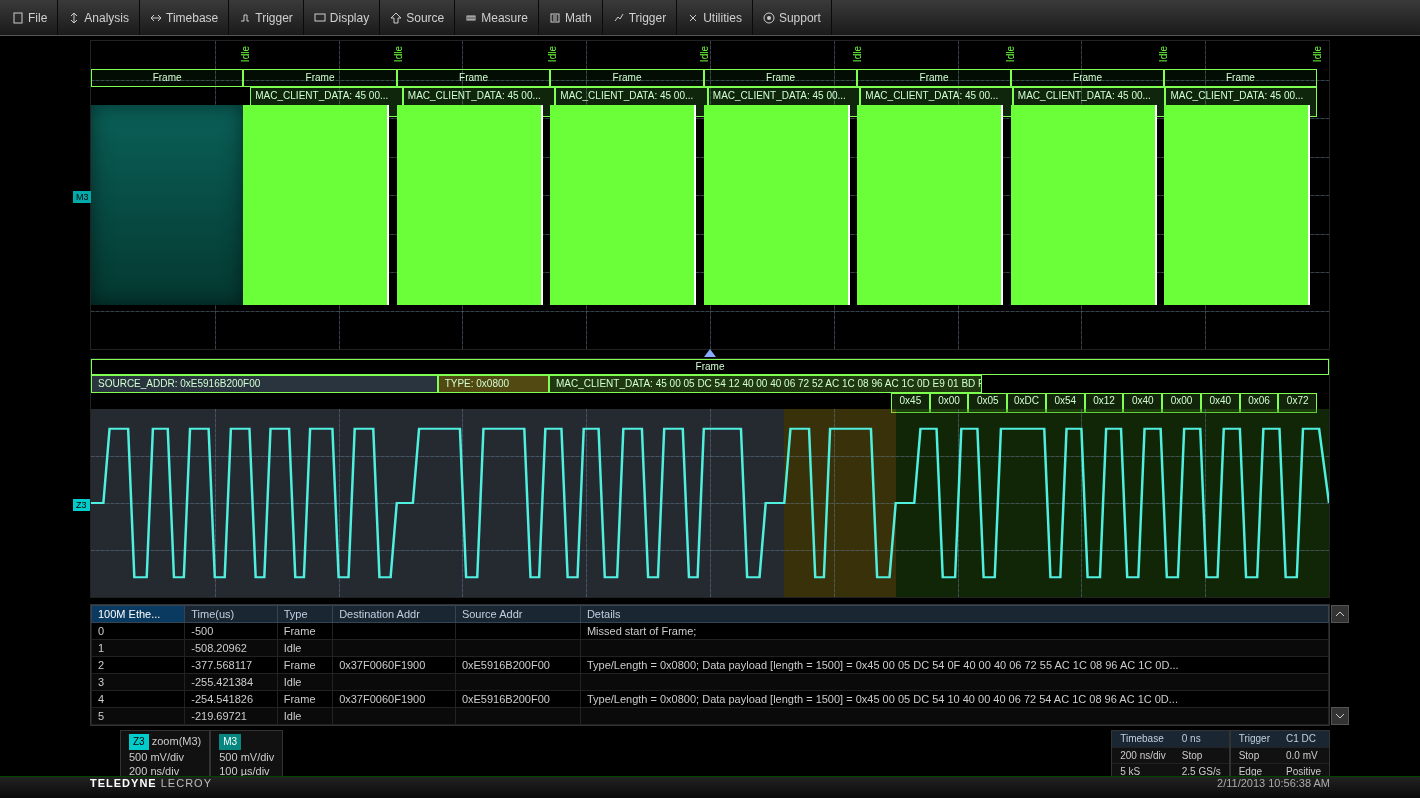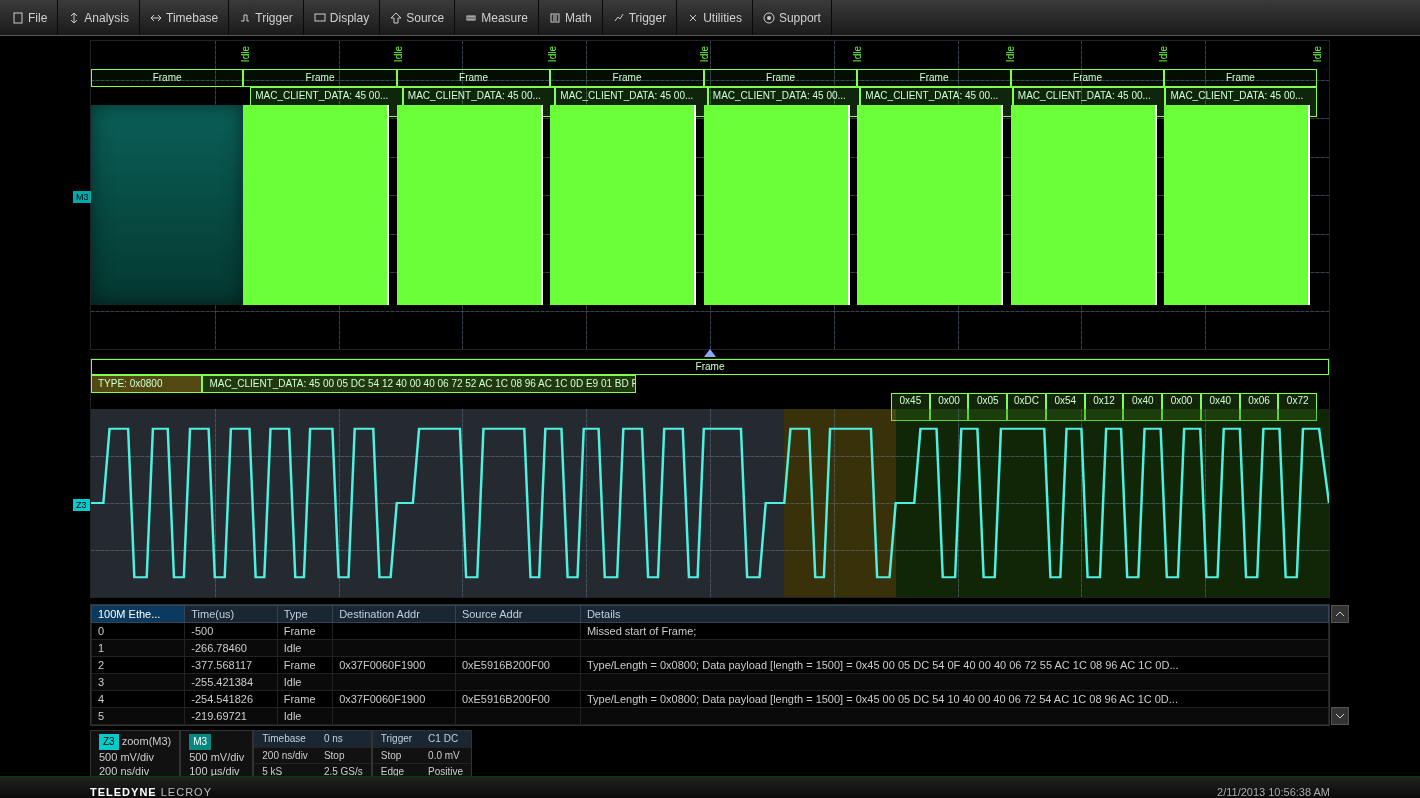--- a/index.html
+++ b/index.html
@@ -23,45 +23,45 @@
 .trigger-mark{position:absolute;bottom:-8px;left:50%;transform:translateX(-50%);width:0;height:0;border-left:6px solid transparent;border-right:6px solid transparent;border-bottom:8px solid #88aaff}
 .m3-label{position:absolute;left:-18px;top:150px;background:#0aa;color:#000;font-size:9px;padding:1px 3px}
 .lower-pane{height:240px;margin:8px 90px 0 90px;position:relative;border:1px solid #222;background:#000}
 .zoom-frame-label{position:absolute;top:0;left:0;right:0;height:16px;border:1px solid #7fff4f;color:#d0ffd0;text-align:center;font-size:10px;line-height:14px}
 .decode-row{position:absolute;top:16px;left:0;right:0;height:18px;display:flex}
 .decode-seg{border:1px solid #7fff4f;color:#d0ffd0;font-size:10px;padding-left:6px;line-height:16px;overflow:hidden;white-space:nowrap}
 .decode-seg.dest{background:rgba(120,150,180,0.35)}
 .decode-seg.src{background:rgba(120,150,180,0.35)}
 .decode-seg.type{background:rgba(180,160,40,0.45)}
 .decode-seg.data{background:rgba(80,140,40,0.4)}
-.byte-row{position:absolute;top:34px;left:800px;right:12px;height:28px;display:flex}
+.byte-row{position:absolute;top:34px;left:800px;right:12px;height:20px;display:flex}
 .byte-seg{border:1px solid #7fff4f;color:#d0ffd0;font-size:10px;text-align:center;line-height:14px;background:rgba(60,120,30,0.3);flex:1}
 .zoom-signal{position:absolute;top:50px;left:0;right:0;bottom:0}
 .zoom-bg{position:absolute;top:0;bottom:0}
 .zoom-bg.grey{background:rgba(120,140,160,0.3)}
 .zoom-bg.yellow{background:rgba(160,140,30,0.35)}
 .zoom-bg.green{background:rgba(50,110,20,0.35)}
 .z3-label{position:absolute;left:-18px;top:140px;background:#0cc;color:#000;font-size:9px;padding:1px 3px}
 .table-area{margin:6px 90px 0 90px;border:1px solid #333;position:relative}
 .table-area table{width:100%;border-collapse:collapse;font-size:11px}
 .table-area th{background:#1a2632;color:#c0d0e0;text-align:left;padding:2px 6px;border:1px solid #334455;font-weight:normal;white-space:nowrap}
 .table-area td{padding:2px 6px;border:1px solid #222;color:#ccc;white-space:nowrap;overflow:hidden}
 .table-area tr:nth-child(even) td{background:#0a0a0a}
 .scroll-arrows{position:absolute;right:-20px;top:0;bottom:0;width:18px;display:flex;flex-direction:column;justify-content:space-between}
 .scroll-btn{background:#333;border:1px solid #555;height:18px;display:flex;align-items:center;justify-content:center;cursor:pointer}
-.status-row{margin:4px 90px 0 90px;display:flex;justify-content:flex-start;font-size:11px}
+.status-row{margin:4px 90px 0 120px;display:flex;justify-content:space-between;font-size:11px}
 .status-left{display:flex;gap:0}
 .status-box{background:#111;border:1px solid #333;padding:3px 8px;line-height:14px}
 .status-badge{background:#0cc;color:#000;padding:1px 4px;font-size:10px;display:inline-block}
 .status-badge.m3{background:#068880;color:#fff}
 .status-right{display:flex;gap:0}
 .status-table{display:grid;grid-template-columns:auto auto;background:#111;border:1px solid #333;font-size:10px}
 .status-table div{padding:2px 8px;border-bottom:1px solid #222;white-space:nowrap}
 .status-hdr{background:#1a2632;color:#c0d0e0}
-.footer{position:absolute;bottom:0;left:0;right:0;height:22px;background:linear-gradient(#222,#0a0a0a);display:flex;justify-content:space-between;align-items:flex-end;padding:0 90px;color:#aaa;font-size:11px;border-top:1px solid #040}
+.footer{position:absolute;bottom:0;left:0;right:0;height:22px;background:linear-gradient(#222,#0a0a0a);display:flex;justify-content:space-between;align-items:flex-start;padding:0 90px;color:#aaa;font-size:11px;border-top:1px solid #040}
 .brand{color:#bbb;letter-spacing:1px}
 .brand b{color:#fff}
 svg.wave{position:absolute;inset:0;width:100%;height:100%}
 </style>
 </head>
 <body>
 
 <div class="menubar">
   <div class="menu-item">
       <svg width="12" height="12" viewBox="0 0 12 12">
@@ -196,20 +196,21 @@
     <div class="signal-block" style="left:74.3%;width:11.8%"></div>
     <div class="signal-block" style="left:86.7%;width:11.8%"></div>
     <div class="trigger-mark"></div>
   </div>
 </div>
 
 <div class="lower-pane">
   <div class="z3-label">Z3</div>
   <div class="zoom-frame-label">Frame</div>
   <div class="decode-row">
+    <div class="decode-seg src" style="width:28%">SOURCE_ADDR: 0xE5916B200F00</div>
     <div class="decode-seg type" style="width:9%">TYPE: 0x0800</div>
     <div class="decode-seg data" style="width:35%">MAC_CLIENT_DATA: 45 00 05 DC 54 12 40 00 40 06 72 52 AC 1C 08 96 AC 1C 0D E9 01 BD F5 ...</div>
   </div>
   <div class="byte-row">
     <div class="byte-seg">0x45</div>
     <div class="byte-seg">0x00</div>
     <div class="byte-seg">0x05</div>
     <div class="byte-seg">0xDC</div>
     <div class="byte-seg">0x54</div>
     <div class="byte-seg">0x12</div>
@@ -259,21 +260,21 @@
         <tr>
           <td>0</td>
           <td>-500</td>
           <td>Frame</td>
           <td></td>
           <td></td>
           <td>Missed start of Frame;</td>
         </tr>
         <tr>
           <td>1</td>
-          <td>-266.78460</td>
+          <td>-508.20962</td>
           <td>Idle</td>
           <td></td>
           <td></td>
           <td></td>
         </tr>
         <tr>
           <td>2</td>
           <td>-377.568117</td>
           <td>Frame</td>
           <td>0x37F0060F1900</td>

